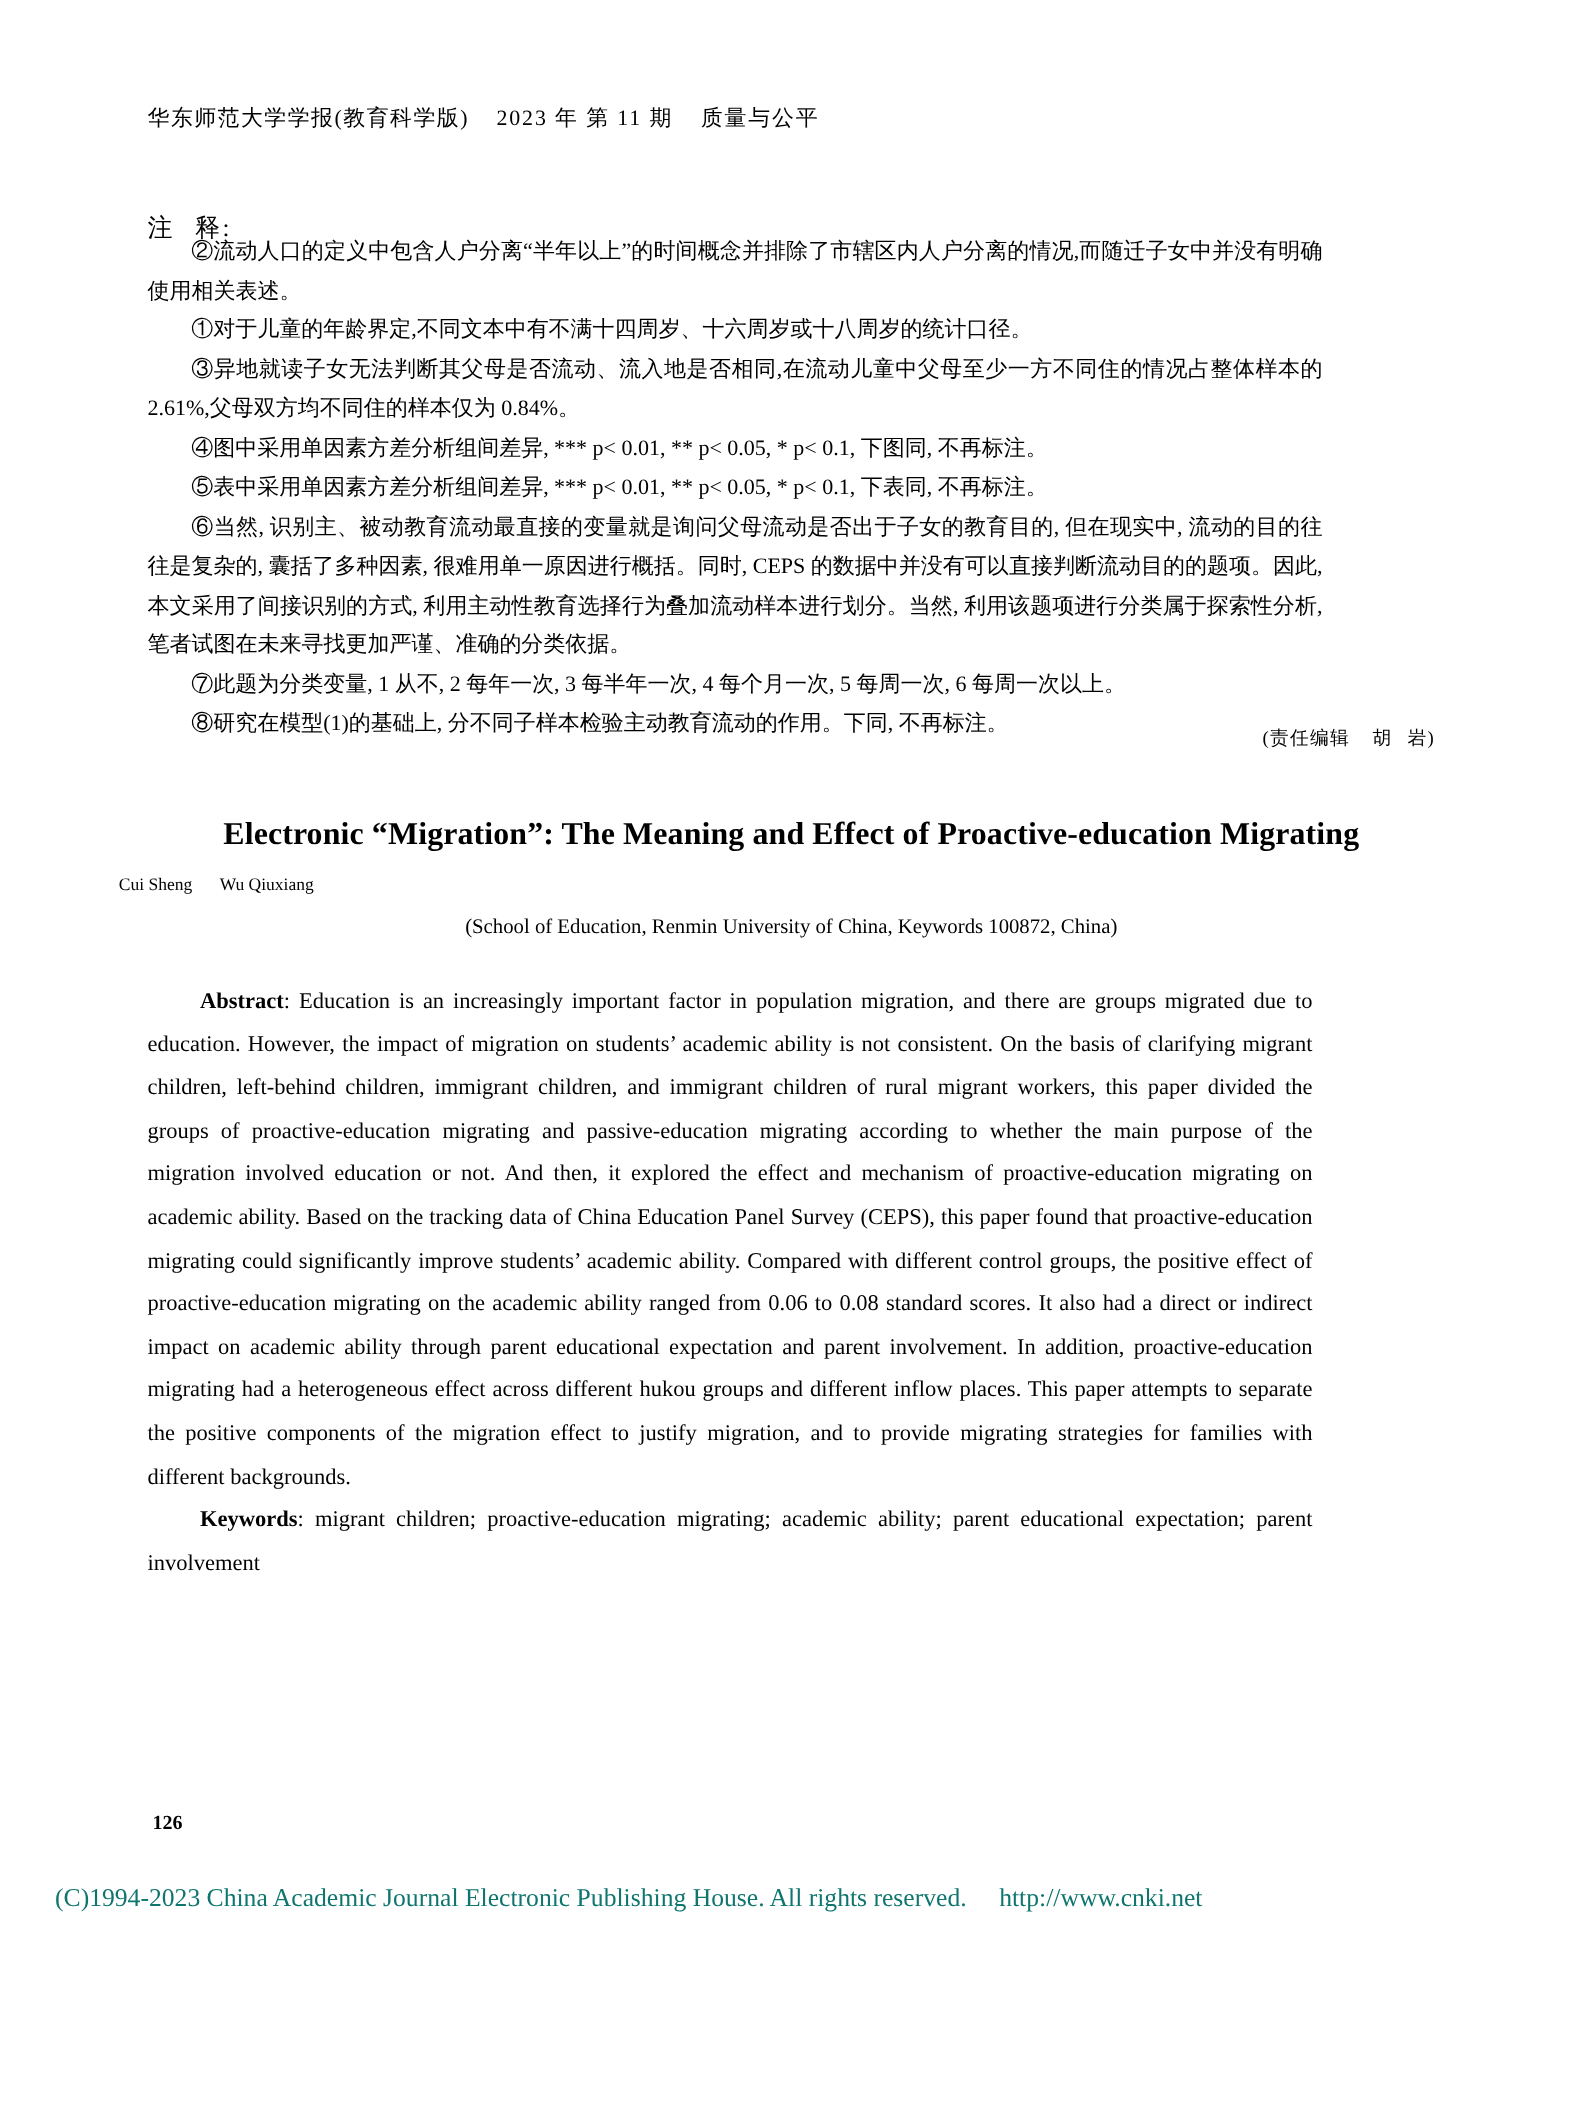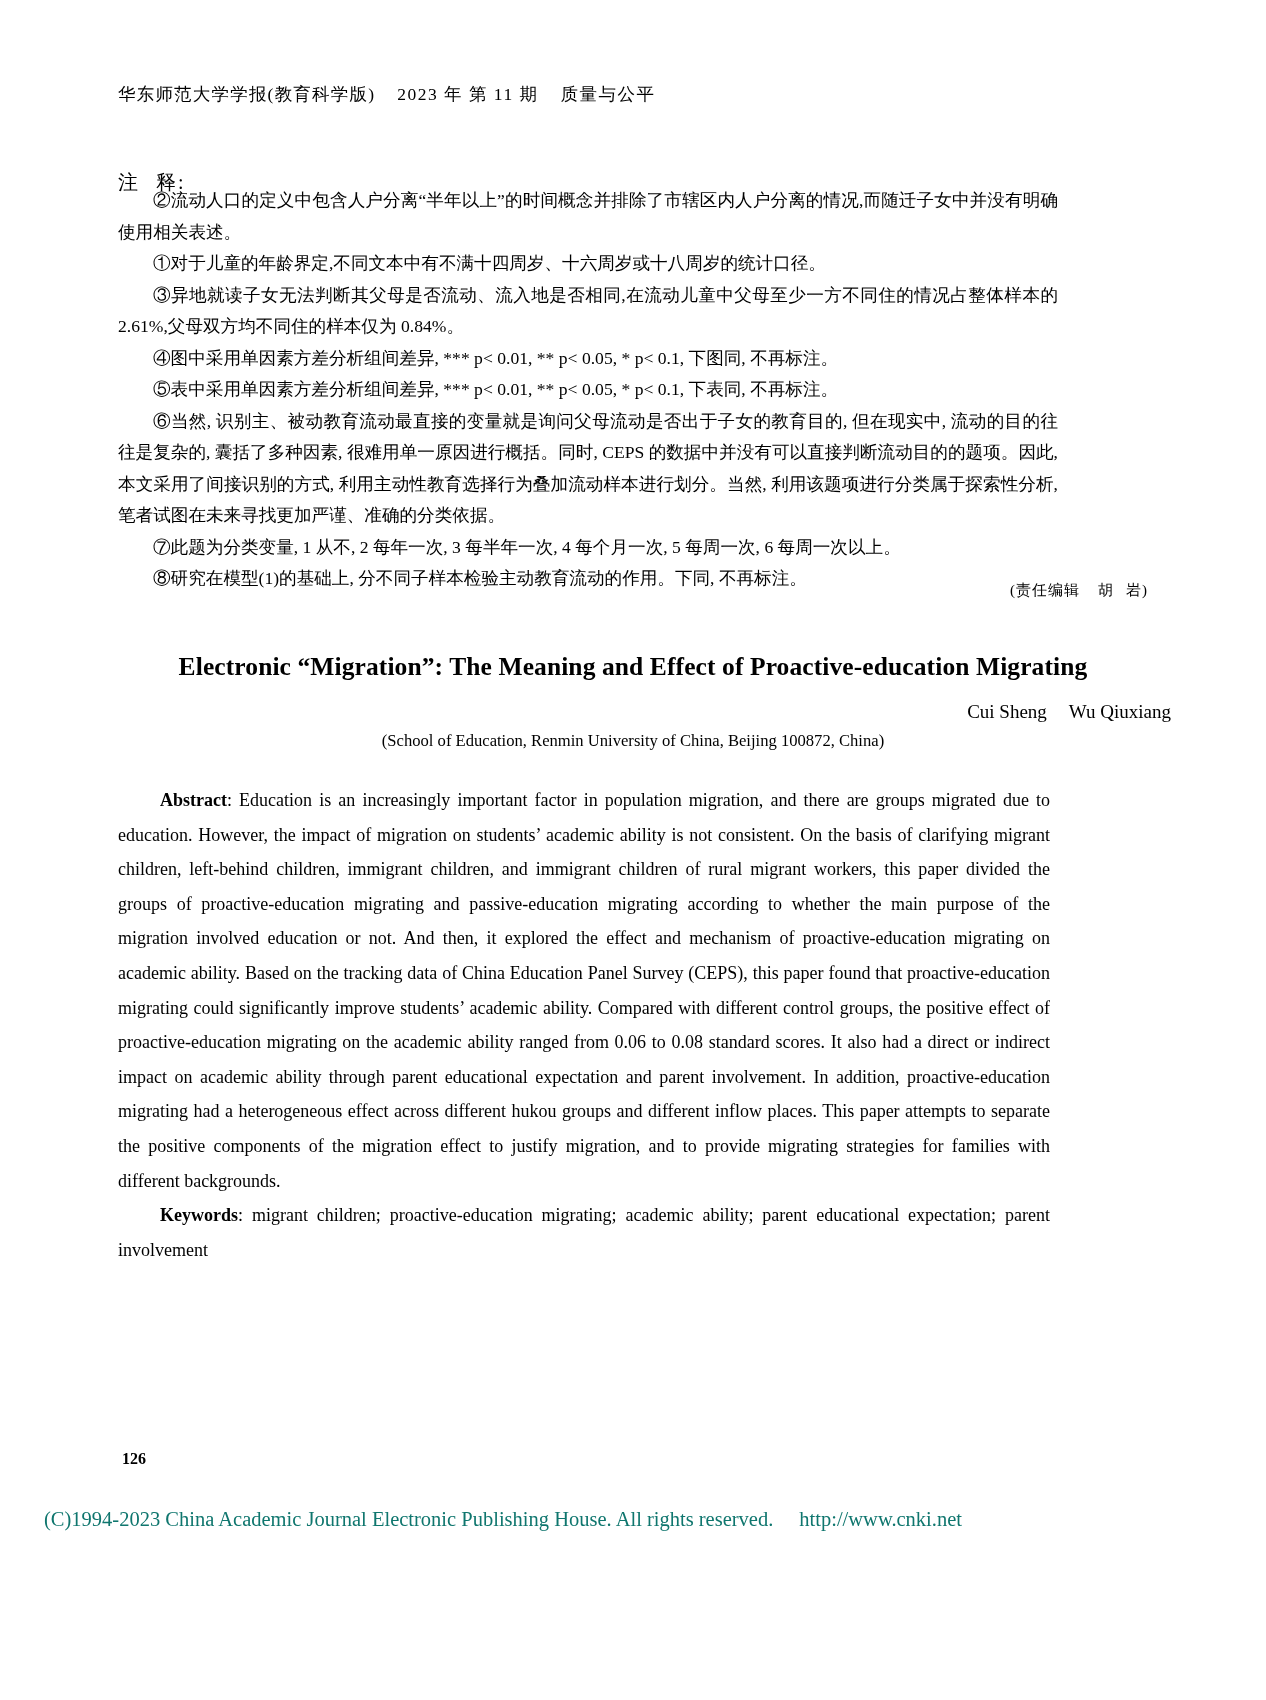--- a/index.html
+++ b/index.html
@@ -86,22 +86,22 @@
     font-size: 25.5px;
     font-weight: bold;
     letter-spacing: 0.1px;
     font-family: "Liberation Serif", "DejaVu Serif", serif;
   }
   .en-authors {
     position: absolute;
     left: 95px;
     width: 1076px;
     top: 701px;
-    text-align: right;
-    font-size: 19px;
+    text-align: left;
+    font-size: 14px;
   }
   .en-authors .auth-gap { display: inline-block; width: 22px; }
   .en-affil {
     position: absolute;
     left: 95px;
     width: 1076px;
     top: 731px;
     text-align: center;
     font-size: 16.6px;
   }
@@ -172,21 +172,21 @@
   <div class="editor-line">
     <span>(责任编辑</span><span class="ed-gap"></span><span>胡</span><span class="ed-gap2"></span><span>岩)</span>
   </div>
 
   <div class="en-title">Electronic “Migration”: The Meaning and Effect of Proactive-education Migrating</div>
 
   <div class="en-authors">
     <span>Cui Sheng</span><span class="auth-gap"></span><span>Wu Qiuxiang</span>
   </div>
 
-  <div class="en-affil">(School of Education, Renmin University of China, Beijing 100872, China)</div>
+  <div class="en-affil">(School of Education, Renmin University of China, Keywords 100872, China)</div>
 
   <div class="en-abstract">
     <p class="para-abstract"><b>Abstract</b><span>:</span><span> Education is an increasingly important factor in population migration, and there are groups migrated due to education. However, the impact of migration on students’ academic ability is not consistent. On the basis of clarifying migrant children, left-behind children, immigrant children, and immigrant children of rural migrant workers, this paper divided the groups of proactive-education migrating and passive-education migrating according to whether the main purpose of the migration involved education or not. And then, it explored the effect and mechanism of proactive-education migrating on academic ability. Based on the tracking data of China Education Panel Survey (CEPS), this paper found that proactive-education migrating could significantly improve students’ academic ability. Compared with different control groups, the positive effect of proactive-education migrating on the academic ability ranged from 0.06 to 0.08 standard scores. It also had a direct or indirect impact on academic ability through parent educational expectation and parent involvement. In addition, proactive-education migrating had a heterogeneous effect across different hukou groups and different inflow places. This paper attempts to separate the positive components of the migration effect to justify migration, and to provide migrating strategies for families with different backgrounds.</span></p>
     <p class="para-keywords"><b>Keywords</b><span>:</span><span> migrant children; proactive-education migrating; academic ability; parent educational expectation; parent involvement</span></p>
   </div>
 
   <div class="folio">126</div>
 
   <div class="cnki-footer">
     <span>(C)1994-2023 China Academic Journal Electronic Publishing House. All rights reserved.</span><span class="cnki-gap"></span><span class="cnki-url">http://www.cnki.net</span>

